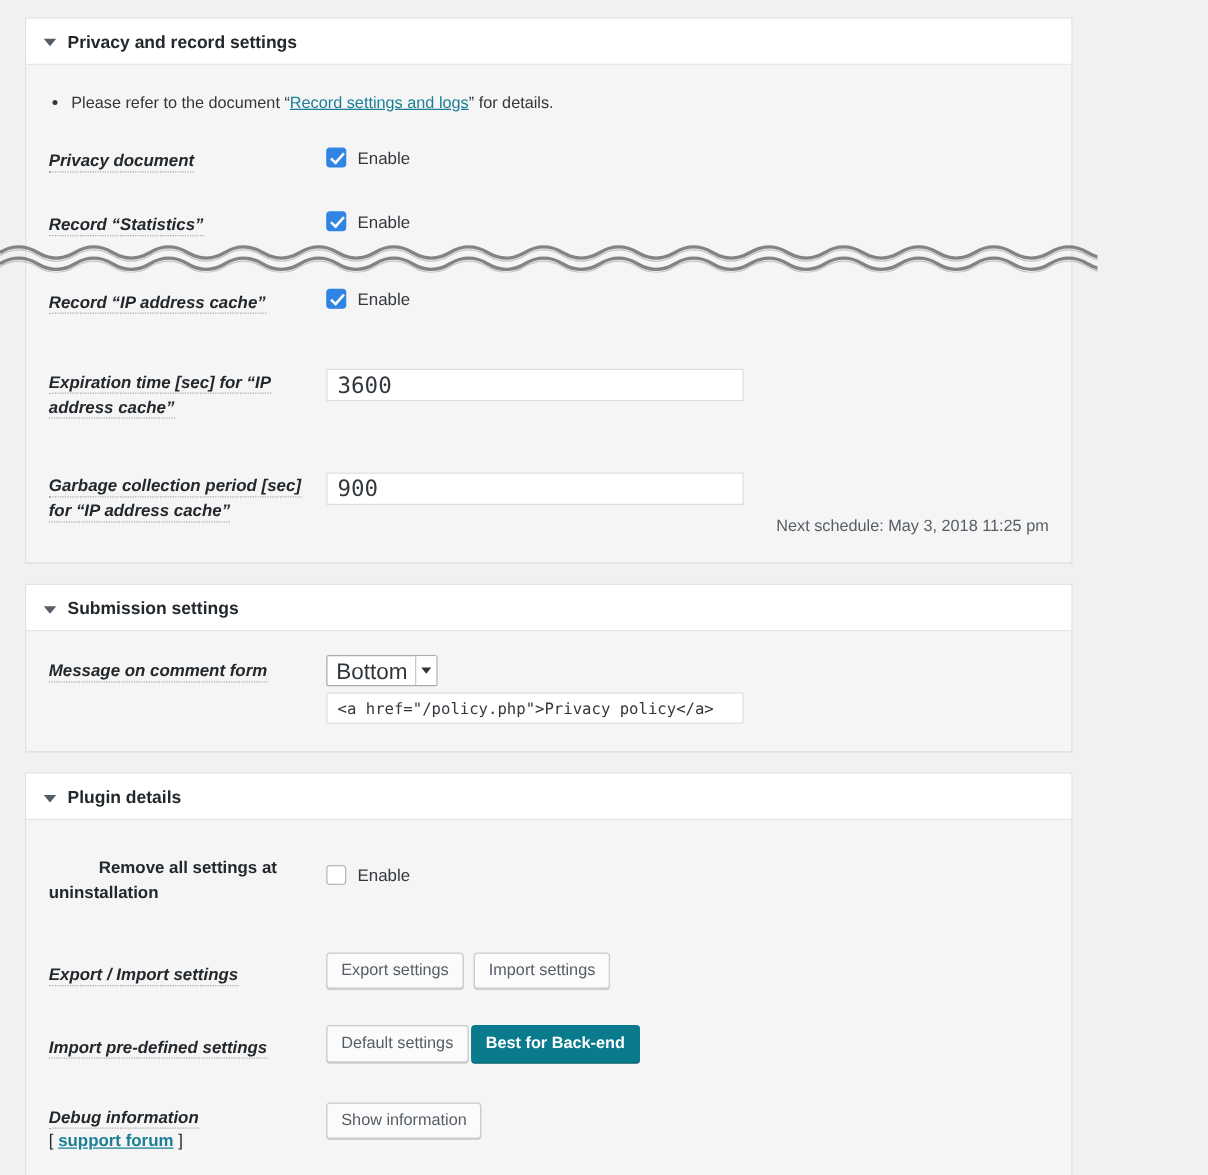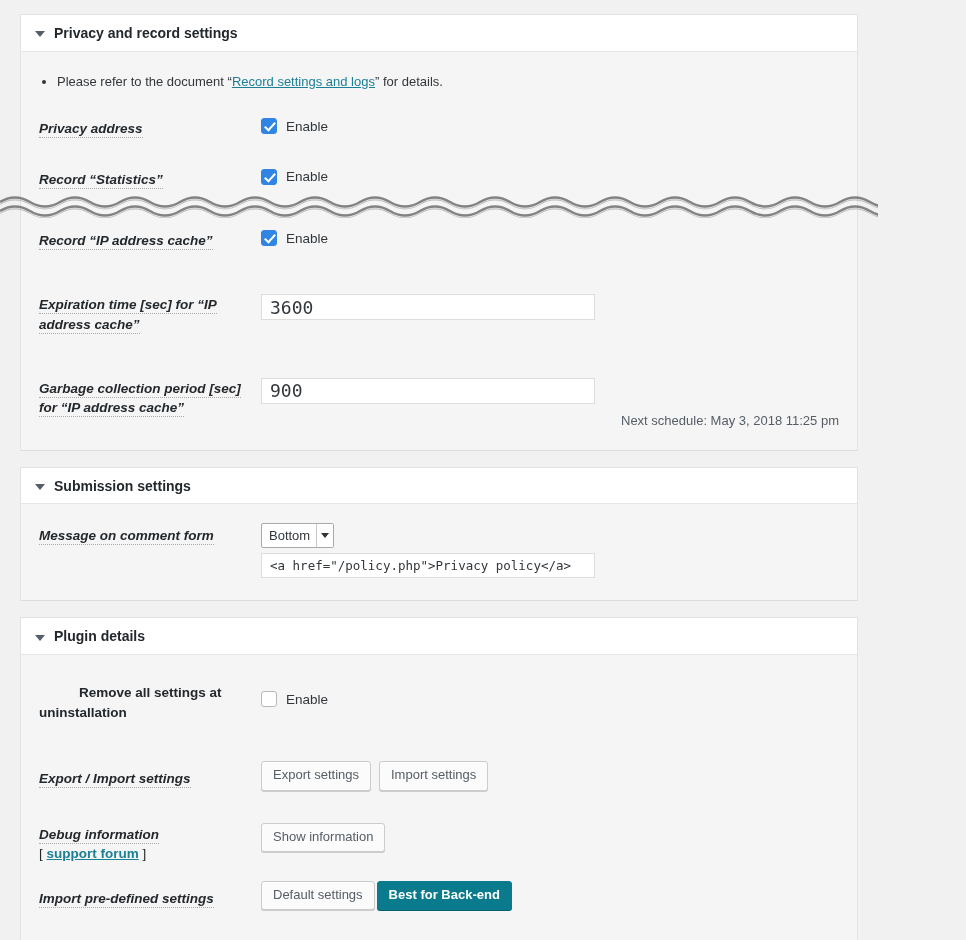--- a/index.html
+++ b/index.html
@@ -145,21 +145,21 @@
   }
 
   
   .sel {
     -webkit-appearance: none; appearance: none;
     height: 25px;
     padding: 2px 22px 2px 7px;
     border: 1px solid #aaa;
     background: #fff;
     font-family: "Liberation Sans", sans-serif;
-    font-size: 13px;
+    font-size: 18px;
     color: #32373c;
     border-radius: 2px;
     outline: none;
   }
   .sel-wrap { position: relative; display: inline-block; margin-bottom: 5px; }
   .sel-arrow {
     position: absolute; right: 1px; top: 1px;
     width: 17px; height: 23px;
     background: #fff;
     border-left: 1px solid #c9c9c9;
@@ -217,21 +217,21 @@
       <span class="caret"></span>
       <span class="panel-title">Privacy and record settings</span>
     </div>
     <div class="panel-body">
 
       <ul class="note">
         <li><span>Please refer to the document “</span><a class="link" href="#">Record settings and logs</a><span>” for details.</span></li>
       </ul>
 
       <div class="row">
-        <div class="row-label"><span class="lbl">Privacy address</span></div>
+        <div class="row-label"><span class="lbl">Privacy document</span></div>
         <div class="row-field">
           <label class="cbx-wrap">
             <span class="cbx on"></span>
             <span>Enable</span>
           </label>
         </div>
       </div>
 
       <div class="row" style="padding-top:17px;padding-bottom:34px;">
         <div class="row-label"><span class="lbl">Record “Statistics”</span></div>
@@ -312,37 +312,37 @@
       </div>
 
       <div class="row" style="padding-top:16px;padding-bottom:12px;">
         <div class="row-label" style="padding-top:9px;"><span class="lbl">Export / Import settings</span></div>
         <div class="row-field btn-row">
           <button class="btn">Export settings</button>
           <button class="btn">Import settings</button>
         </div>
       </div>
 
+      <div class="row" style="padding-top:16px;padding-bottom:12px;">
+        <div class="row-label" style="padding-top:9px;"><span class="lbl">Import pre-defined settings</span></div>
+        <div class="row-field btn-row" style="gap:2px;">
+          <button class="btn">Default settings</button>
+          <button class="btn primary">Best for Back-end</button>
+        </div>
+      </div>
+
       <div class="row" style="padding-top:16px;padding-bottom:0;">
         <div class="row-label" style="padding-top:6px;">
           <span class="lbl">Debug information</span><br>
           <span style="font-style:normal;font-weight:normal;">[</span>
           <a class="link" href="#" style="font-style:normal;">support forum</a>
           <span style="font-style:normal;font-weight:normal;">]</span>
         </div>
         <div class="row-field btn-row" style="padding-top:4px;">
           <button class="btn">Show information</button>
-        </div>
-      </div>
-
-      <div class="row" style="padding-top:16px;padding-bottom:12px;">
-        <div class="row-label" style="padding-top:9px;"><span class="lbl">Import pre-defined settings</span></div>
-        <div class="row-field btn-row" style="gap:2px;">
-          <button class="btn">Default settings</button>
-          <button class="btn primary">Best for Back-end</button>
         </div>
       </div>
 
     </div>
   </div>
 
   <div class="tear">
     <svg viewBox="0 0 966 22" preserveAspectRatio="none" xmlns="http://www.w3.org/2000/svg">
       <defs>
         <path id="wv" d="M0,6 C10,0 20,0 30,6 C40,12 50,12 60,6 C70,0 80,0 90,6 C100,12 110,12 120,6 C130,0 140,0 150,6 C160,12 170,12 180,6 C190,0 200,0 210,6 C220,12 230,12 240,6 C250,0 260,0 270,6 C280,12 290,12 300,6 C310,0 320,0 330,6 C340,12 350,12 360,6 C370,0 380,0 390,6 C400,12 410,12 420,6 C430,0 440,0 450,6 C460,12 470,12 480,6 C490,0 500,0 510,6 C520,12 530,12 540,6 C550,0 560,0 570,6 C580,12 590,12 600,6 C610,0 620,0 630,6 C640,12 650,12 660,6 C670,0 680,0 690,6 C700,12 710,12 720,6 C730,0 740,0 750,6 C760,12 770,12 780,6 C790,0 800,0 810,6 C820,12 830,12 840,6 C850,0 860,0 870,6 C880,12 890,12 900,6 C910,0 920,0 930,6 C940,12 950,12 960,6 C963,3.4 966,2 966,2"></path>

